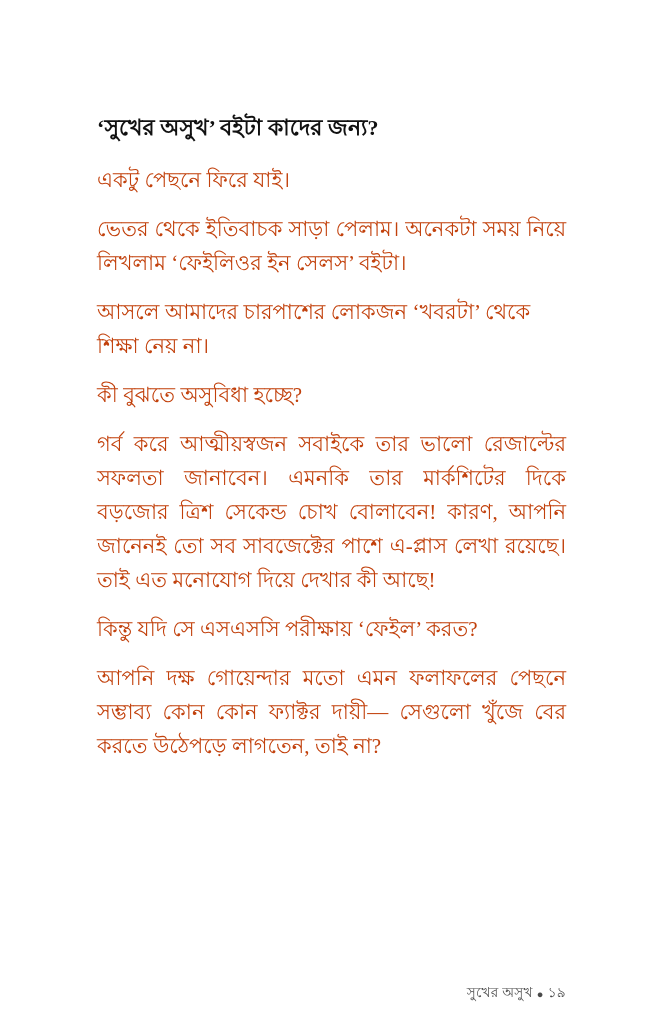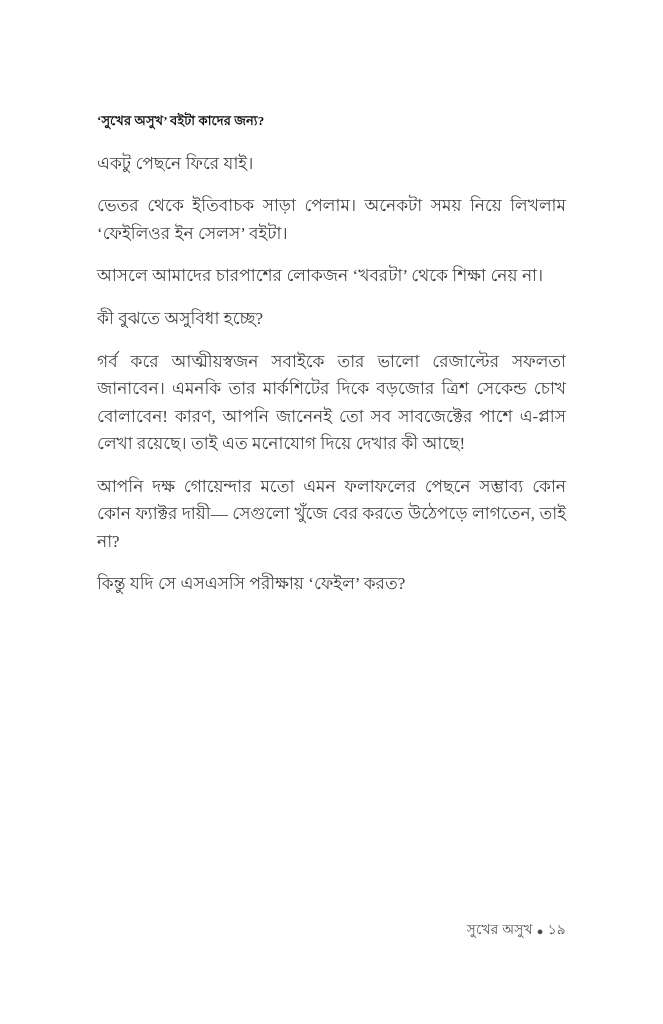--- a/index.html
+++ b/index.html
@@ -25,54 +25,54 @@
   }
 
   .content {
     position: absolute;
     left: 97px;
     top: 112px;
     width: 469px;
   }
 
   .chapter-heading {
-    font-size: 13px;
+    font-size: 22px;
     font-weight: bold;
     line-height: 1.45;
     margin: 0 0 19px 0;
     text-align: left;
     letter-spacing: 0.1px;
     color: #111111;
   }
 
   .para {
-    font-size: 17px;
+    font-size: 21px;
     line-height: 1.62;
     margin: 0 0 15px 0;
     text-align: justify;
     text-justify: inter-word;
-    color: #404040;
+    color: #c2410c;
     hyphens: none;
     word-spacing: 0.2px;
   }
 
   .para:last-of-type {
     margin-bottom: 0;
   }
 
   
   .para.short {
     text-align: left;
   }
 
   .footer {
     position: absolute;
     left: 97px;
     right: 97px;
-    top: 921px;
+    top: 984px;
     text-align: right;
     font-size: 13.6px;
     line-height: 1.3;
     color: #4a4a4a;
     letter-spacing: 0.3px;
   }
 
   .footer .footer-inner {
     display: inline-block;
     white-space: nowrap;
@@ -103,23 +103,23 @@
 
     <p class="para short">আসলে আমাদের চারপাশের লোকজন ‘খবরটা’ থেকে শিক্ষা নেয় না।</p>
 
     <p class="para short">কী বুঝতে অসুবিধা হচ্ছে?</p>
 
 
 
 
     <p class="para">গর্ব করে আত্মীয়স্বজন সবাইকে তার ভালো রেজাল্টের সফলতা জানাবেন। এমনকি তার মার্কশিটের দিকে বড়জোর ত্রিশ সেকেন্ড চোখ বোলাবেন! কারণ, আপনি জানেনই তো সব সাবজেক্টের পাশে এ-প্লাস লেখা রয়েছে। তাই এত মনোযোগ দিয়ে দেখার কী আছে!</p>
 
+    <p class="para short">কিন্তু যদি সে এসএসসি পরীক্ষায় ‘ফেইল’ করত?</p>
+
     <p class="para">আপনি দক্ষ গোয়েন্দার মতো এমন ফলাফলের পেছনে সম্ভাব্য কোন কোন ফ্যাক্টর দায়ী— সেগুলো খুঁজে বের করতে উঠেপড়ে লাগতেন, তাই না?</p>
-
-    <p class="para short">কিন্তু যদি সে এসএসসি পরীক্ষায় ‘ফেইল’ করত?</p>
 
   </div>
 
   <div class="footer">
     <span class="footer-inner"><span>সুখের অসুখ</span><span class="dot">●</span><span>১৯</span></span>
   </div>
 
 </div>
 
 </body></html>

